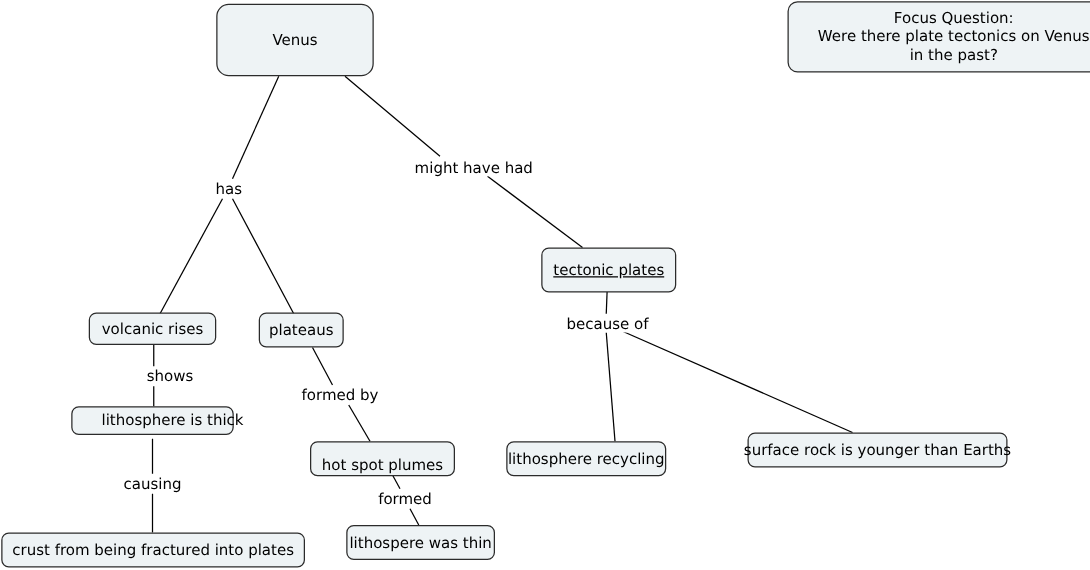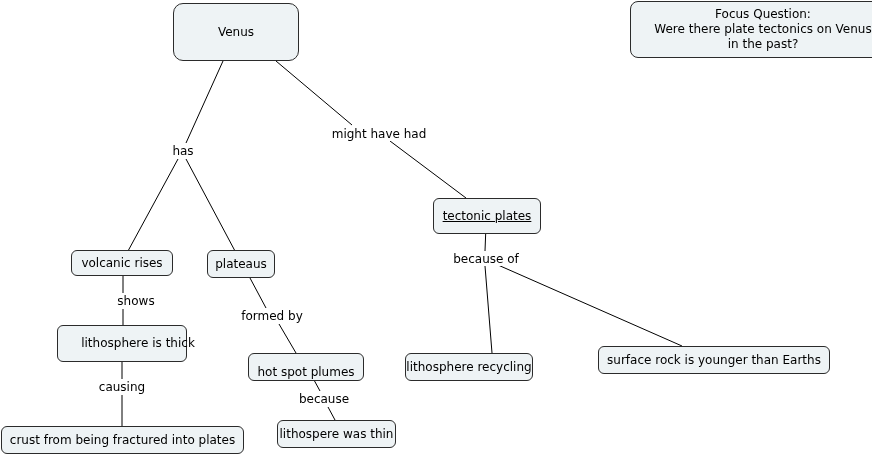--- a/index.html
+++ b/index.html
@@ -60,21 +60,21 @@
 </div>
 
 <div class="node" style="left:71px; top:250px; width:102px; height:26px;">
   <span>volcanic rises</span>
 </div>
 
 <div class="node" style="left:207px; top:250px; width:68px; height:28px;">
   <span>plateaus</span>
 </div>
 
-<div class="node" style="left:57px; top:325px; width:130px; height:37px;padding-left:32px;">
+<div class="node" style="left:57px; top:325px; width:130px; height:23px;padding-left:32px;">
   <span>lithosphere is thick</span>
 </div>
 
 <div class="node" style="left:1px; top:426px; width:243px; height:28px;">
   <span>crust from being fractured into plates</span>
 </div>
 
 <div class="node" style="left:248px; top:353px; width:116px; height:28px;align-items:flex-end;">
   <span>hot spot plumes</span>
 </div>
@@ -84,23 +84,23 @@
 </div>
 
 <div class="node" style="left:433px; top:198px; width:108px; height:36px;text-decoration:underline;">
   <span>tectonic plates</span>
 </div>
 
 <div class="node" style="left:405px; top:353px; width:128px; height:28px;">
   <span>lithosphere recycling</span>
 </div>
 
-<div class="node" style="left:598px; top:346px; width:232px; height:28px;">
+<div class="node" style="left:598px; top:346px; width:208px; height:28px;">
   <span>surface rock is younger than Earths</span>
 </div>
 
 <span class="lbl" style="left:183px; top:151px;">has</span>
 <span class="lbl" style="left:379px; top:134px;text-align:right;">might have had</span>
 <span class="lbl" style="left:122px; top:301px;margin-left:14px;">shows</span>
 <span class="lbl" style="left:122px; top:387px;">causing</span>
 <span class="lbl" style="left:272px; top:316px;">formed by</span>
-<span class="lbl" style="left:324px; top:399px;">because</span>
+<span class="lbl" style="left:324px; top:399px;">formed</span>
 <span class="lbl" style="left:486px; top:259px;">because of</span>
 
 </body></html>

